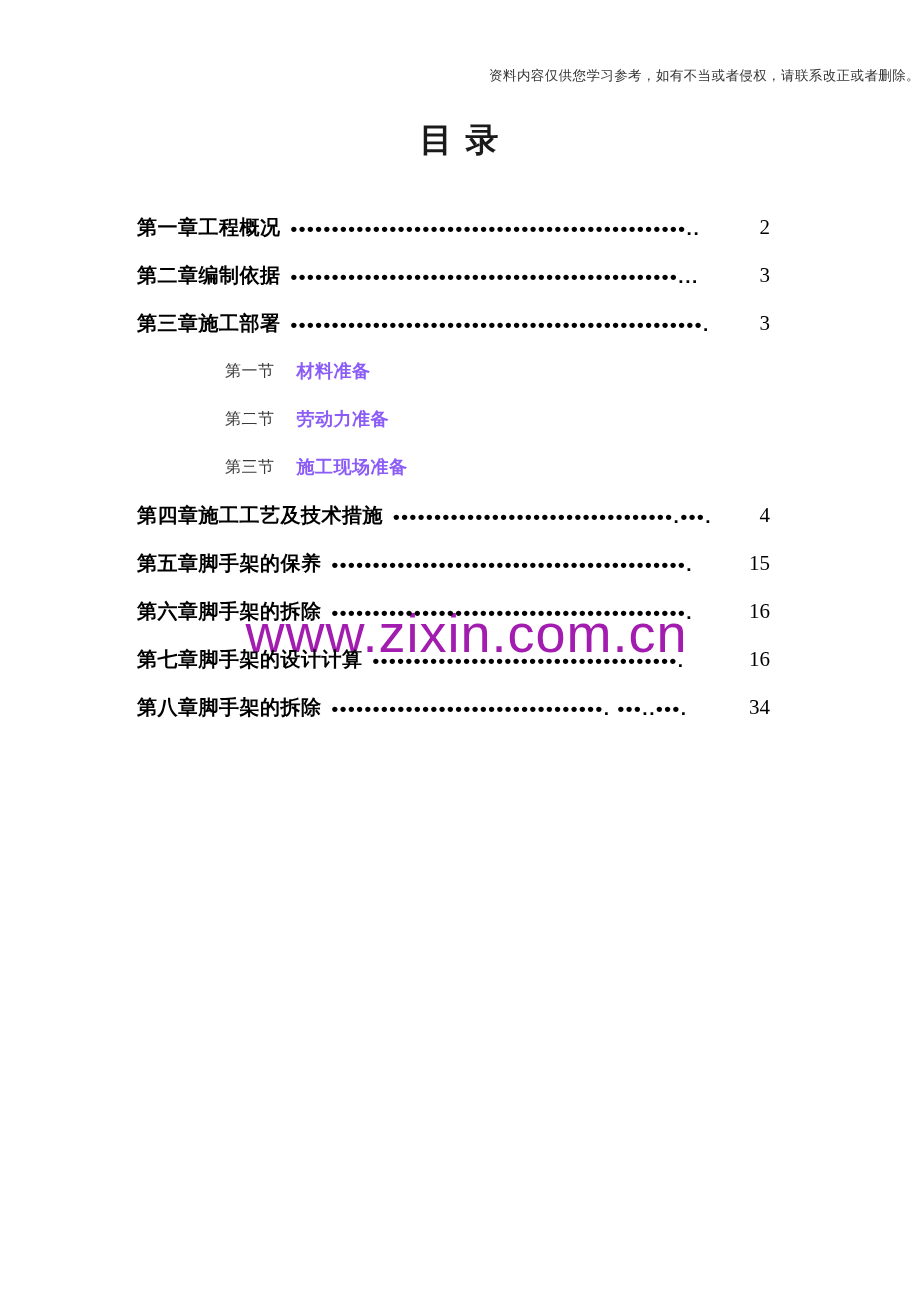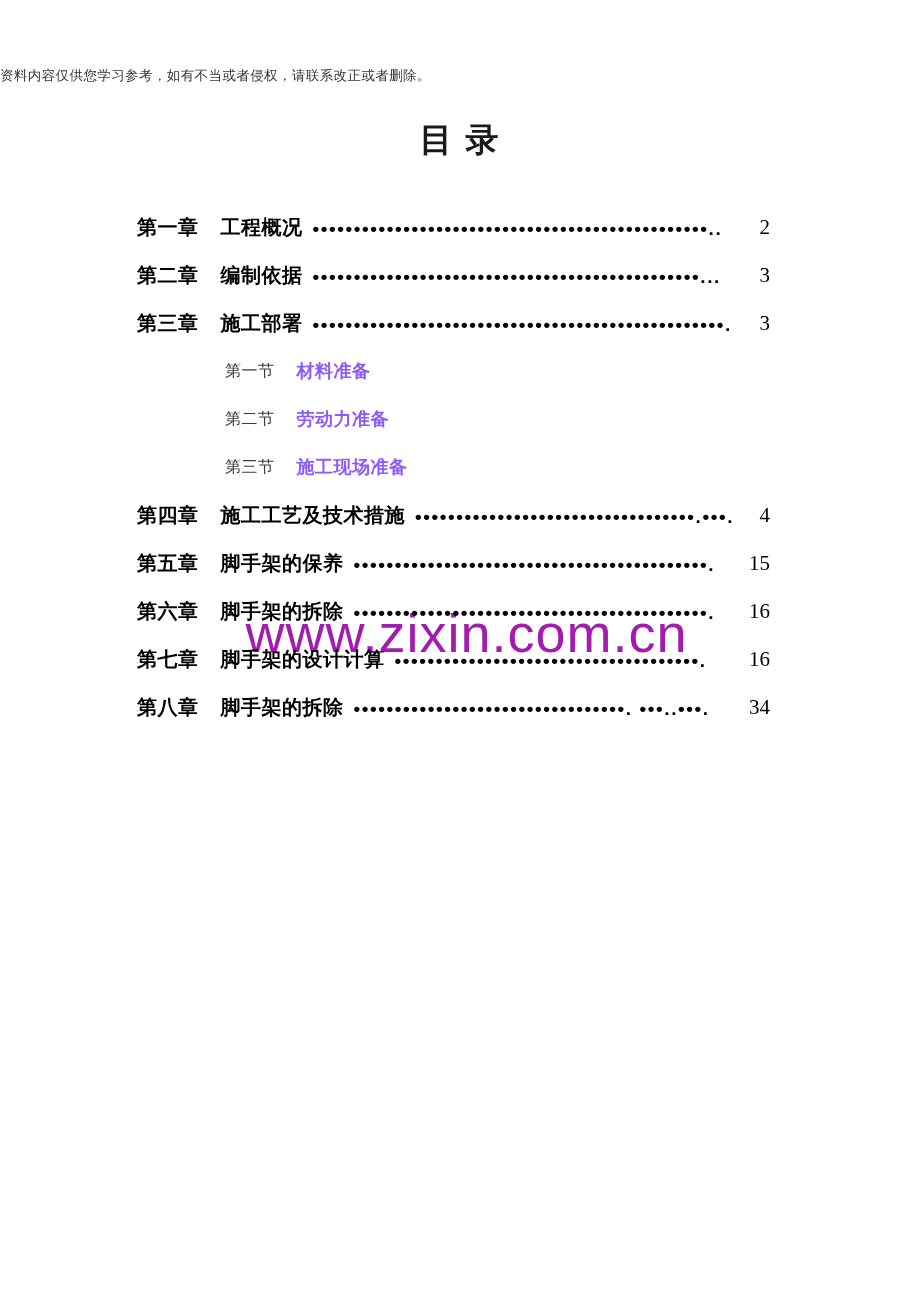--- a/index.html
+++ b/index.html
@@ -37,21 +37,21 @@
     user-select: none;
     z-index: 0;
   }
 
   
   .disclaimer {
     position: absolute;
     left: 0;
     right: 0;
     top: 66px;
-    text-align: left;
+    text-align: right;
     font-family: "Liberation Serif", "DejaVu Serif", serif;
     font-size: 13.5px;
     line-height: 20px;
     color: #333333;
     letter-spacing: 0.4px;
     z-index: 2;
   }
 
   
   .doc-title {
@@ -96,21 +96,20 @@
     white-space: nowrap;
   }
 
   .chap-title {
     font-size: 20px;
     font-weight: bold;
     letter-spacing: 0.5px;
     color: #000;
     flex: 0 0 auto;
     white-space: nowrap;
-    margin-left: 22px;
   }
 
   .leader {
     flex: 1 1 auto;
     overflow: hidden;
     white-space: nowrap;
     font-size: 19px;
     font-weight: bold;
     line-height: 1;
     color: #000;

